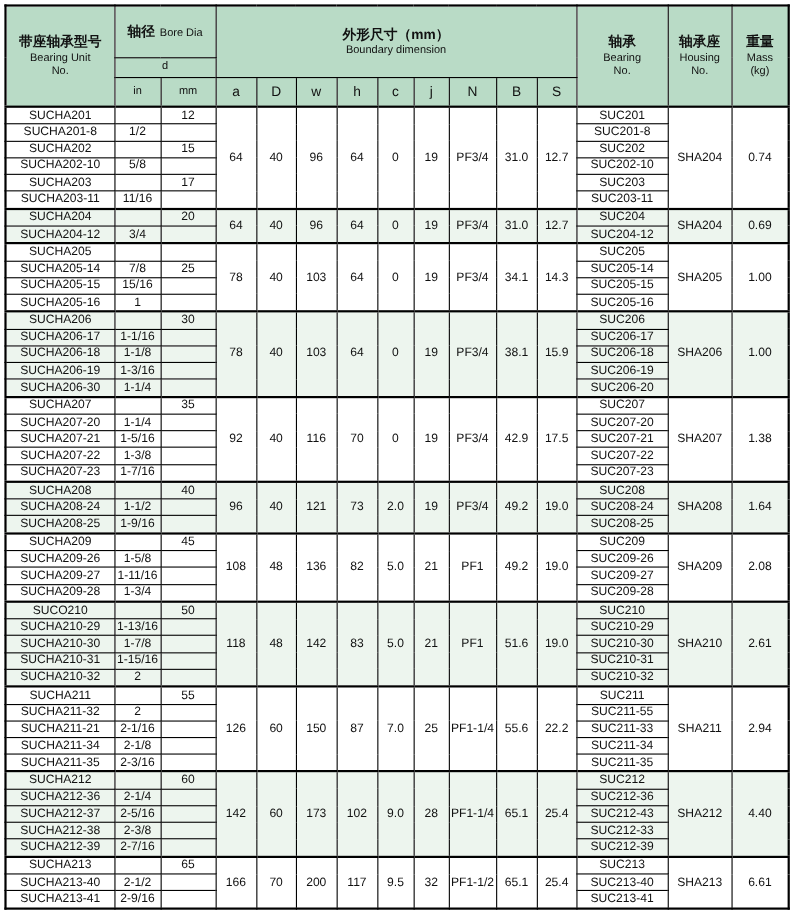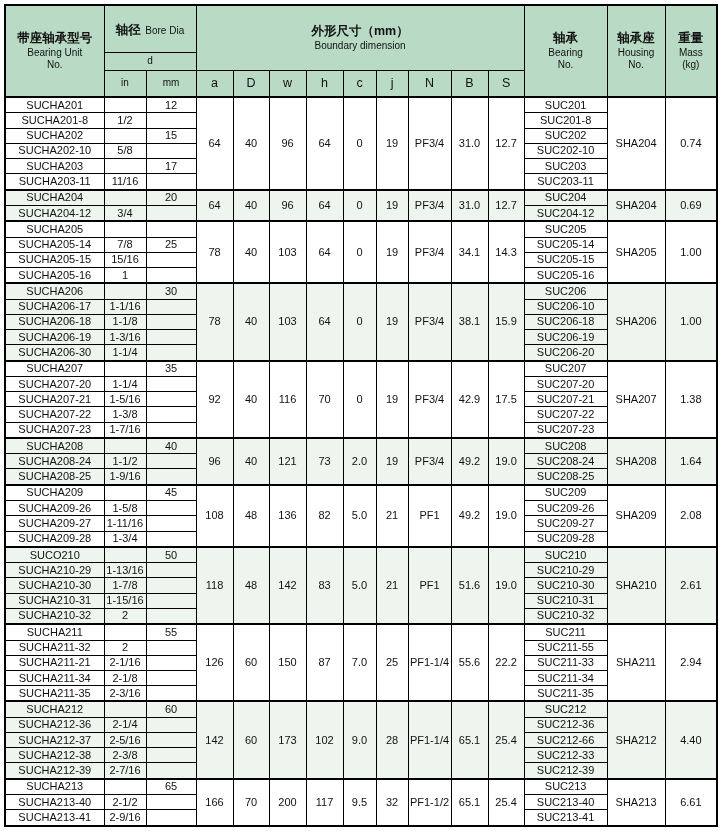--- a/index.html
+++ b/index.html
@@ -208,21 +208,21 @@
           <td rowspan="5">38.1</td>
           <td rowspan="5">15.9</td>
           <td>SUC206</td>
           <td rowspan="5">SHA206</td>
           <td rowspan="5">1.00</td>
         </tr>
         <tr class="tint ">
           <td>SUCHA206-17</td>
           <td>1-1/16</td>
           <td></td>
-          <td>SUC206-10</td>
+          <td>SUC206-17</td>
         </tr>
         <tr class="tint ">
           <td>SUCHA206-18</td>
           <td>1-1/8</td>
           <td></td>
           <td>SUC206-18</td>
         </tr>
         <tr class="tint ">
           <td>SUCHA206-19</td>
           <td>1-3/16</td>
@@ -442,21 +442,21 @@
         <tr class="tint ">
           <td>SUCHA212-36</td>
           <td>2-1/4</td>
           <td></td>
           <td>SUC212-36</td>
         </tr>
         <tr class="tint ">
           <td>SUCHA212-37</td>
           <td>2-5/16</td>
           <td></td>
-          <td>SUC212-66</td>
+          <td>SUC212-43</td>
         </tr>
         <tr class="tint ">
           <td>SUCHA212-38</td>
           <td>2-3/8</td>
           <td></td>
           <td>SUC212-33</td>
         </tr>
         <tr class="tint ">
           <td>SUCHA212-39</td>
           <td>2-7/16</td>

